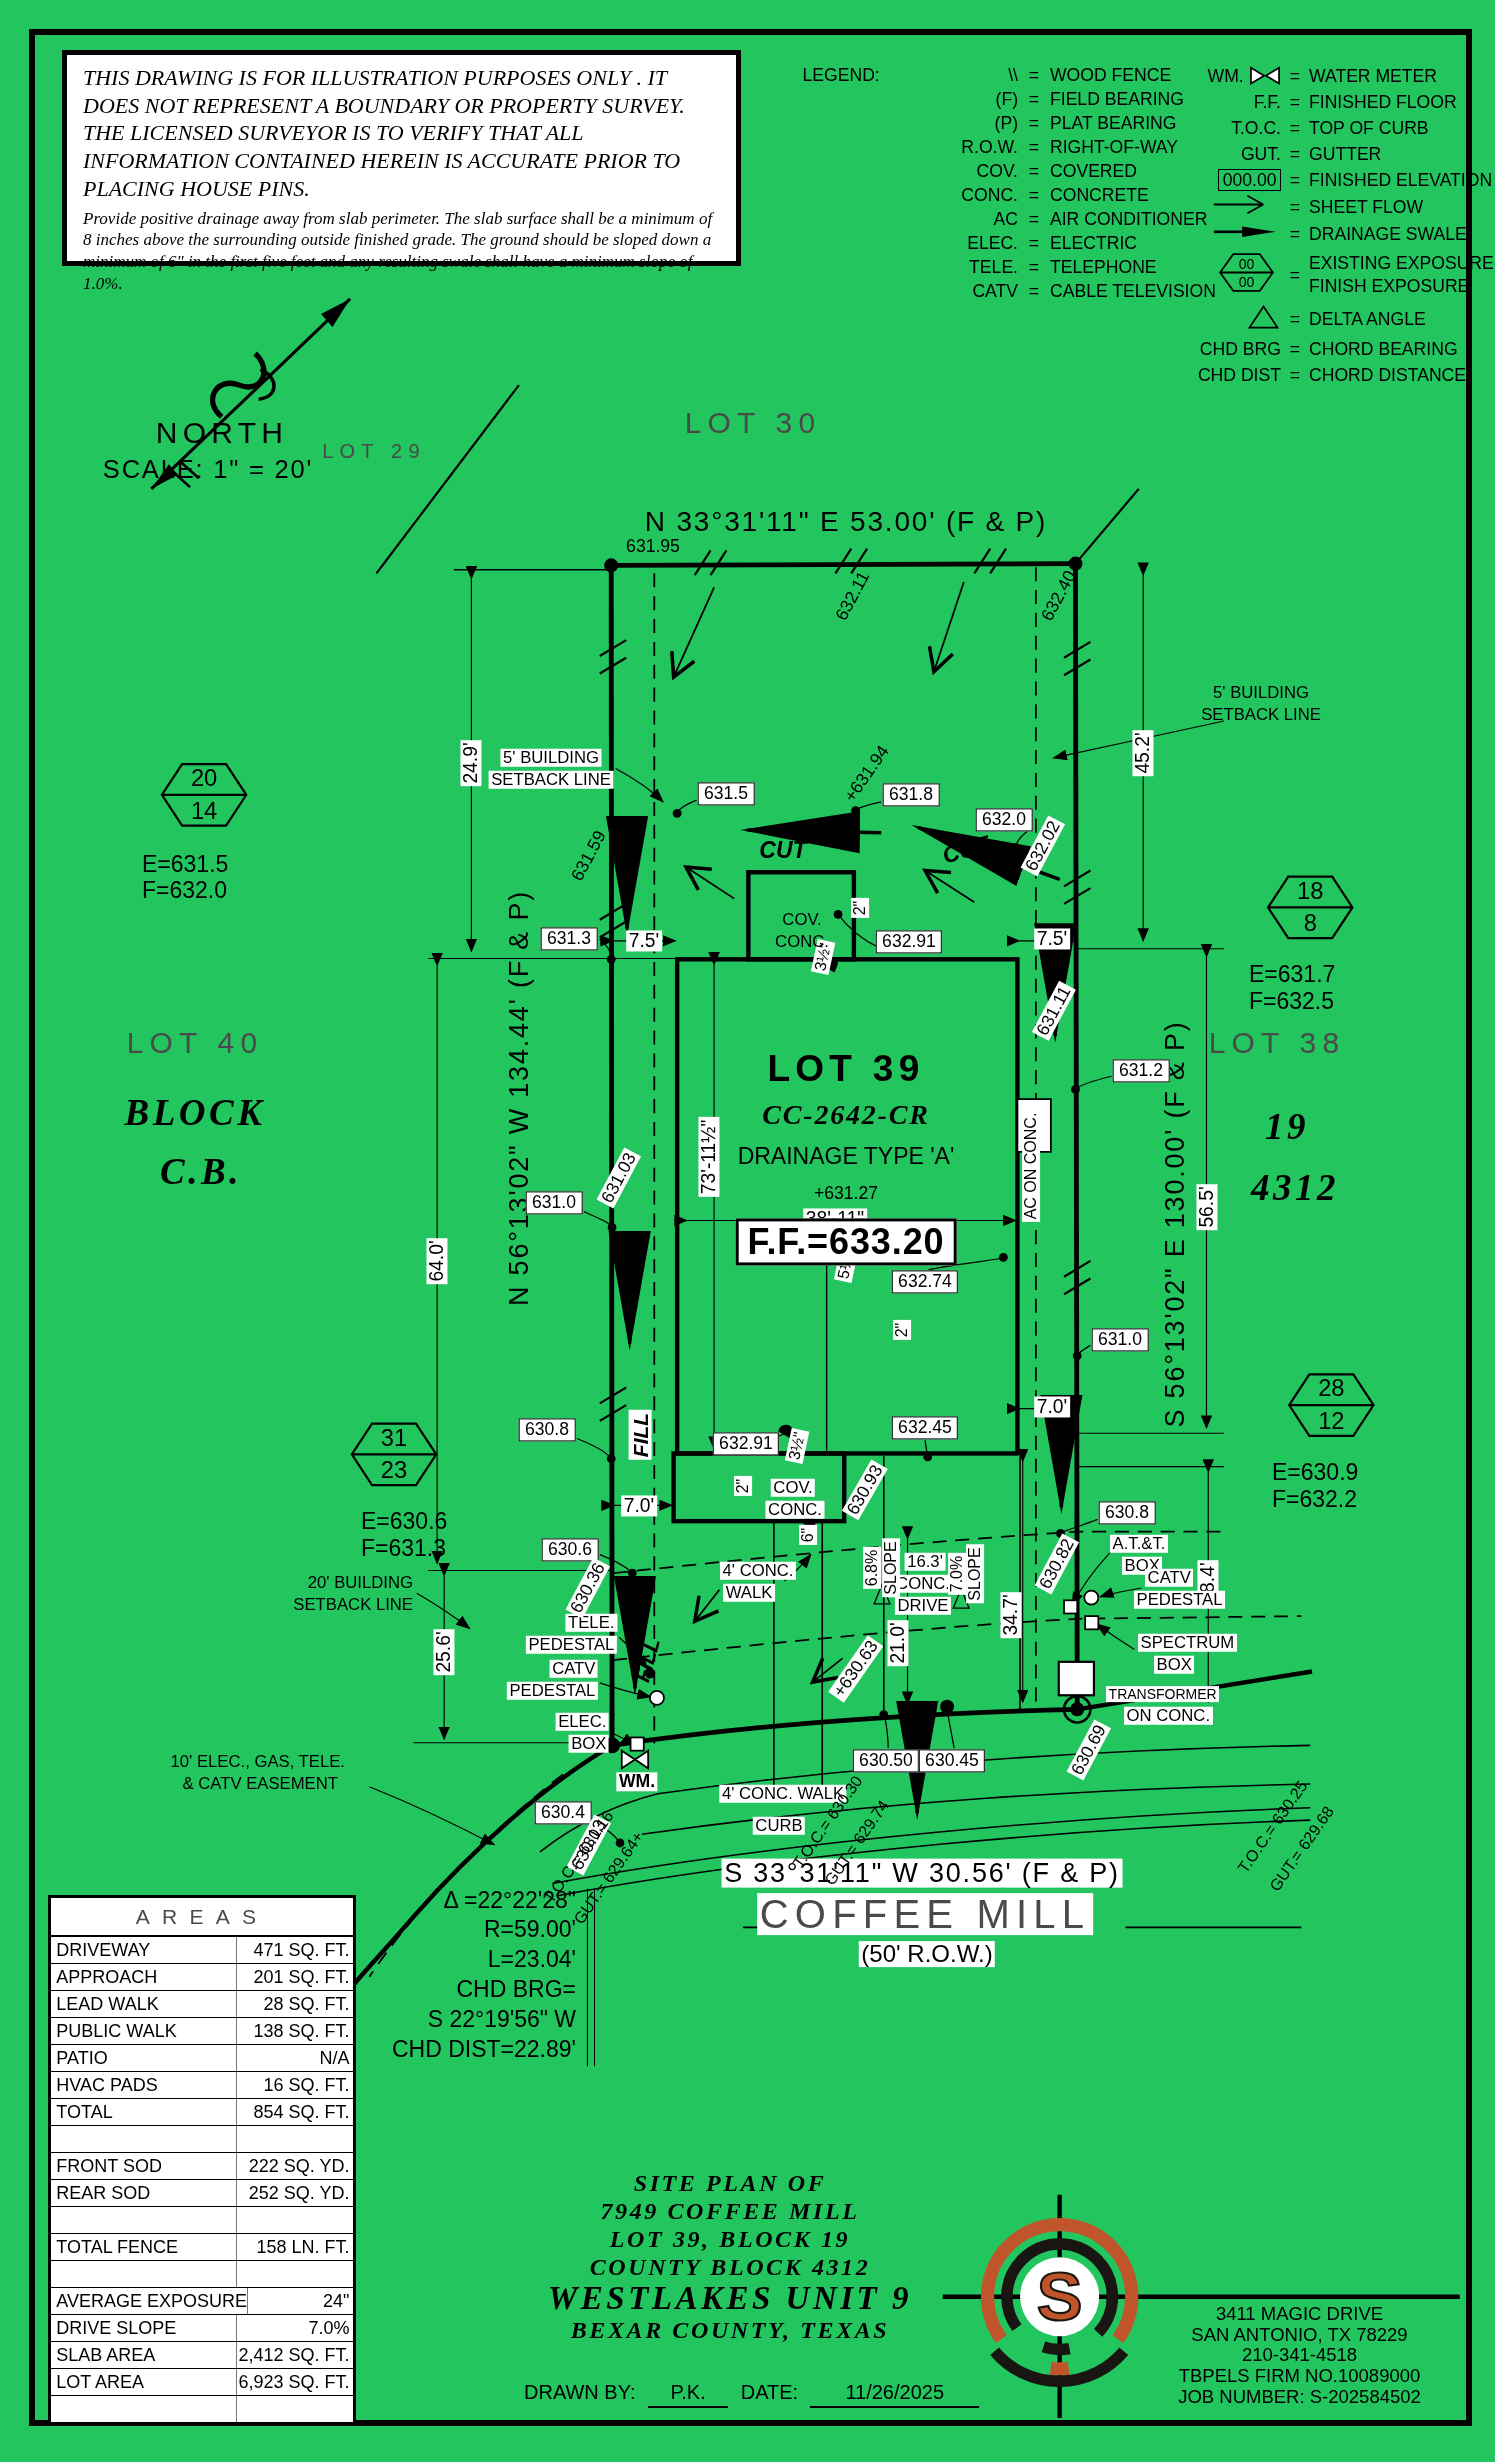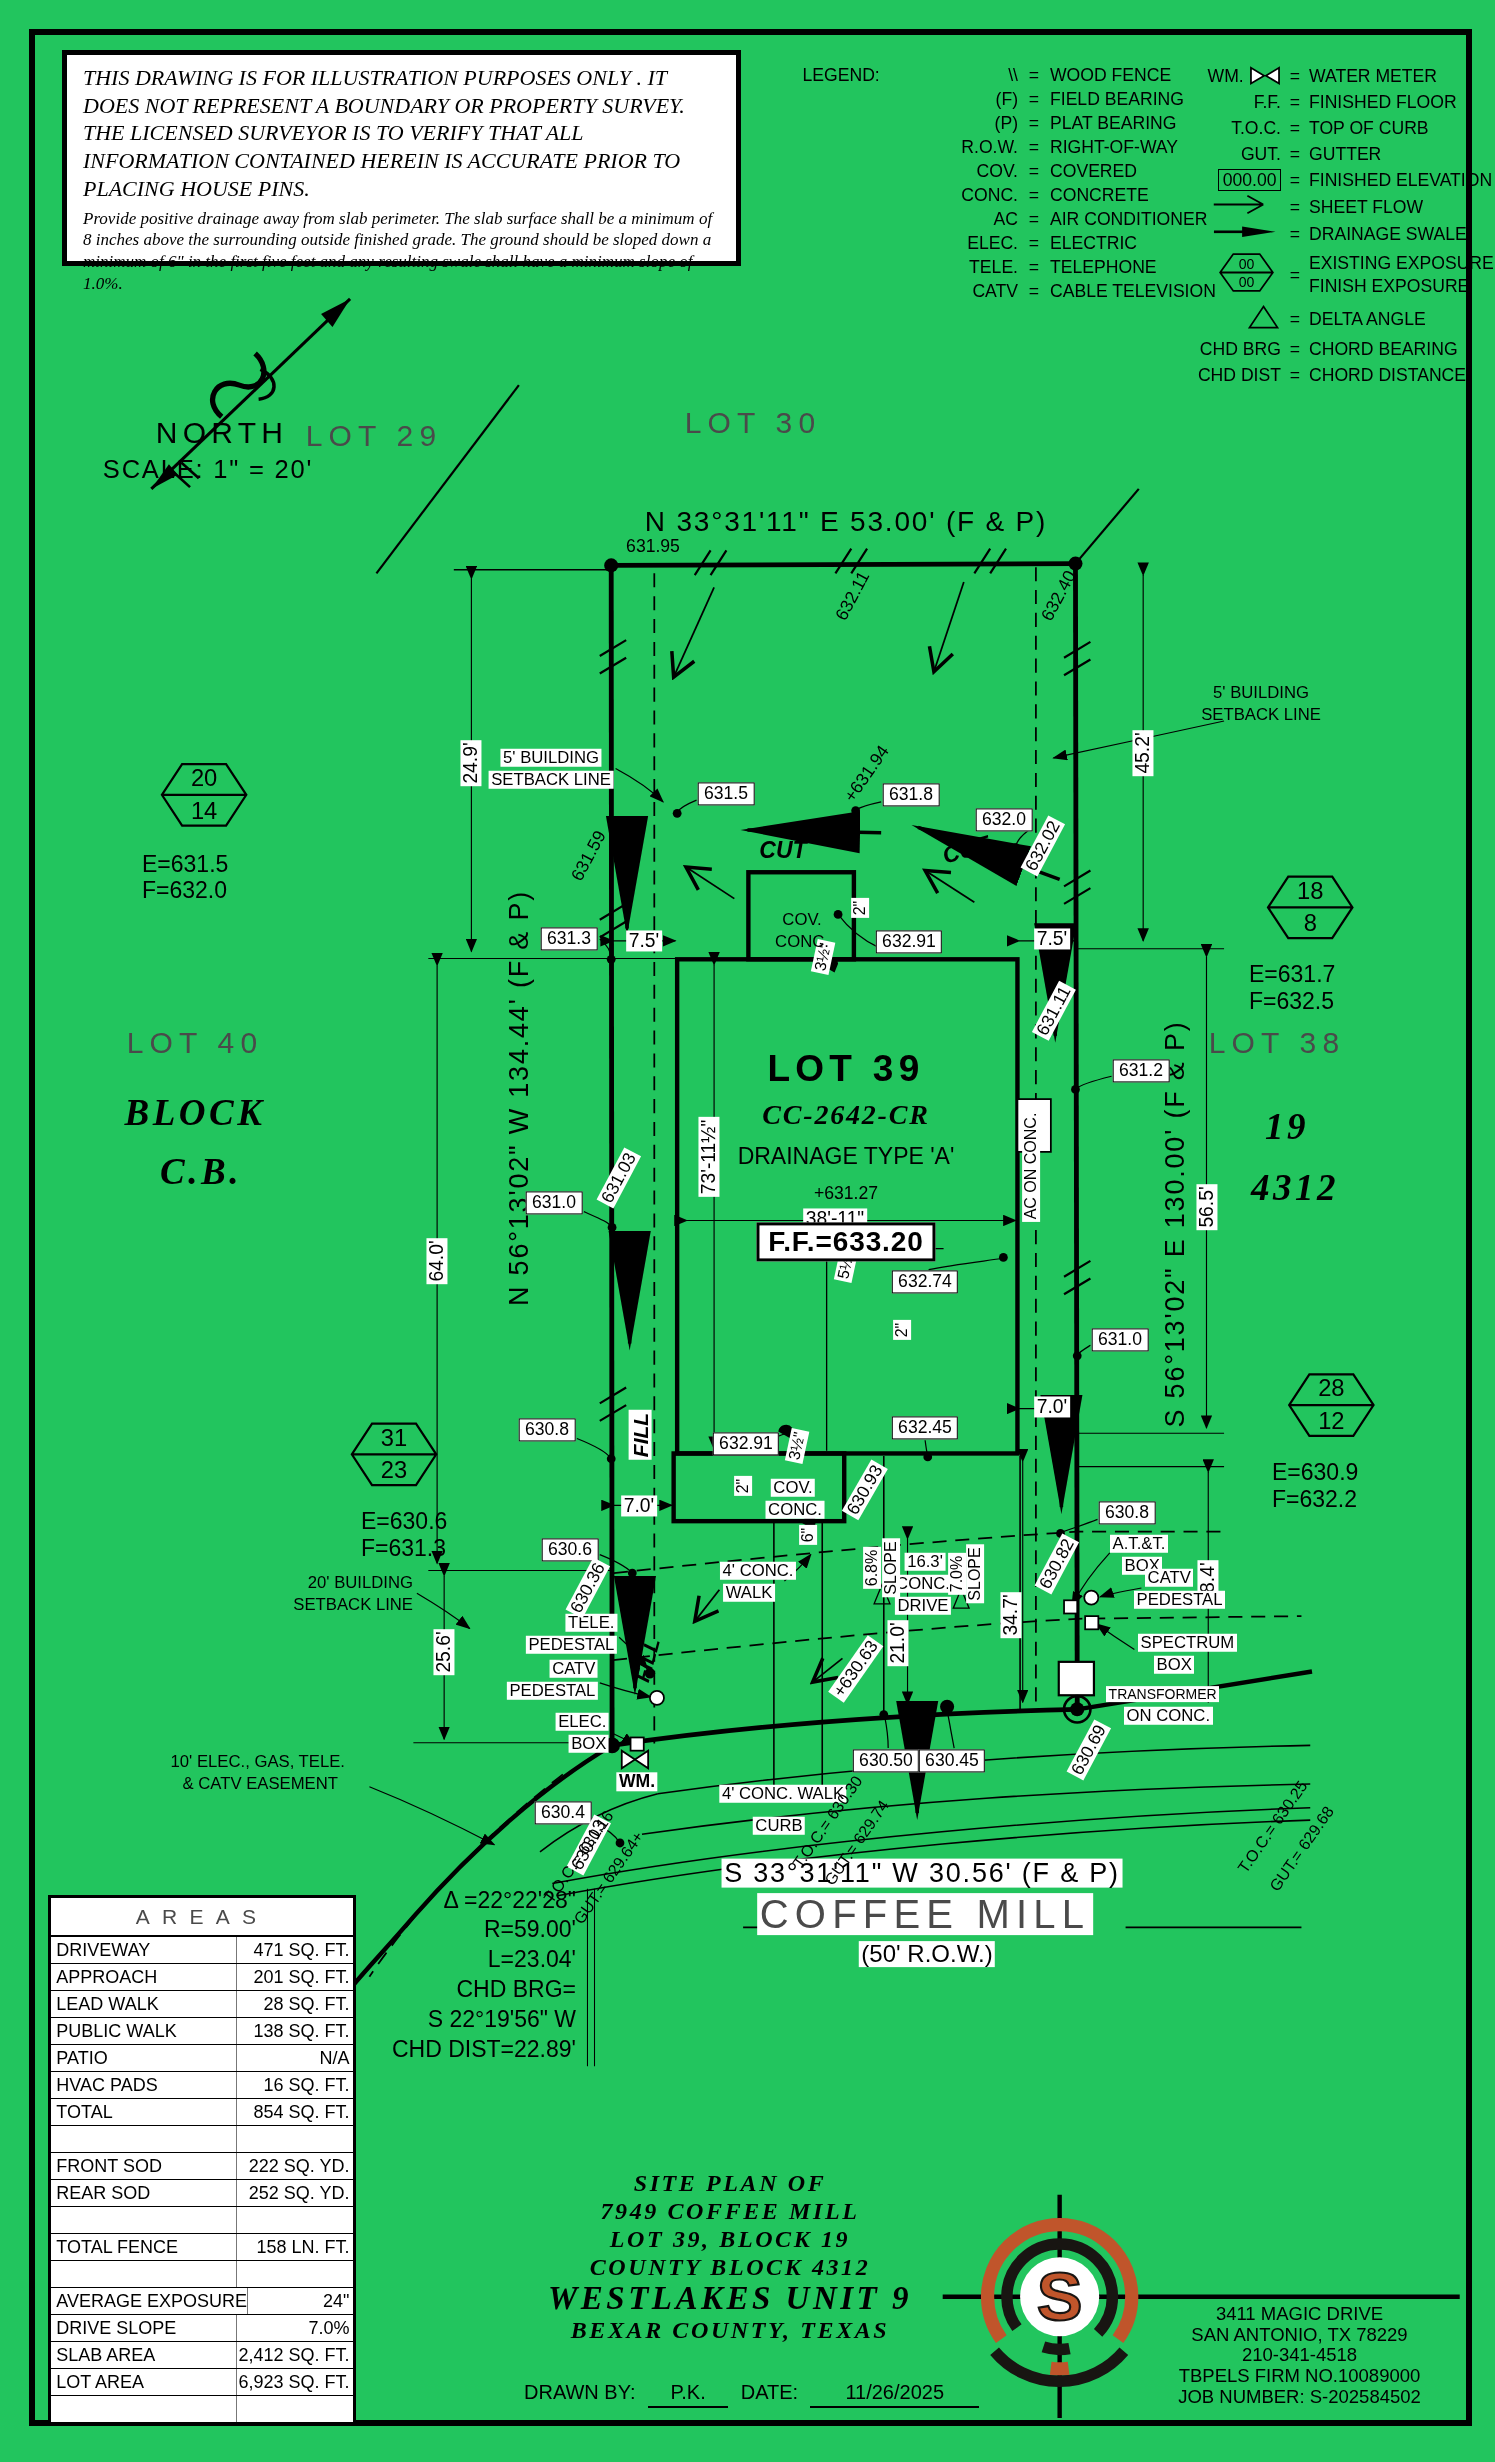--- a/index.html
+++ b/index.html
@@ -429,21 +429,21 @@
       <path d="M1072,2612 L1660,2612" stroke="#000" stroke-width="5"></path>
       <circle cx="1205" cy="2612" r="82" fill="none" stroke="#c0552b" stroke-width="15" pathLength="100" stroke-dasharray="10 13 4 13 60"></circle>
       <circle cx="1205" cy="2612" r="60" fill="none" stroke="#181512" stroke-width="13" pathLength="100" stroke-dasharray="12 10 8 10 60"></circle>
       <path d="M1278,2674 A96,96 0 0 1 1131,2674" fill="none" stroke="#181512" stroke-width="13"></path>
       <circle cx="1205" cy="2612" r="45" fill="#fff"></circle>
       <text x="1205" y="2639" font-size="78" font-weight="bold" text-anchor="middle" fill="#c0552b" stroke="#181512" stroke-width="2.5" font-family="Liberation Sans, sans-serif">S</text>
     </g>
   </svg>
 
   <div id="plan-labels">
-      <div class="pl lot" style="left: 374px; top: 436px; font-size: 30px; transform: translate(-50%, -50%) rotate(0deg);">LOT 29</div>
+      <div class="pl lot" style="left: 374px; top: 451px; font-size: 20px; transform: translate(-50%, -50%) rotate(0deg);">LOT 29</div>
       <div class="pl lot" style="left: 753px; top: 423px; font-size: 30px; transform: translate(-50%, -50%) rotate(0deg);">LOT 30</div>
       <div class="pl lot" style="left: 195px; top: 1043px; font-size: 30px; transform: translate(-50%, -50%) rotate(0deg);">LOT 40</div>
       <div class="pl lot" style="left: 1277px; top: 1043px; font-size: 30px; transform: translate(-50%, -50%) rotate(0deg);">LOT 38</div>
       <div class="pl bname" style="left: 195px; top: 1112px; font-size: 37px; transform: translate(-50%, -50%) rotate(0deg);">BLOCK</div>
       <div class="pl bname" style="left: 201px; top: 1171px; font-size: 37px; transform: translate(-50%, -50%) rotate(0deg);">C.B.</div>
       <div class="pl bname" style="left: 1287px; top: 1126px; font-size: 37px; transform: translate(-50%, -50%) rotate(0deg);">19</div>
       <div class="pl bname" style="left: 1295px; top: 1187px; font-size: 37px; transform: translate(-50%, -50%) rotate(0deg);">4312</div>
       <div class="pl brg" style="left: 846px; top: 522px; font-size: 28px; transform: translate(-50%, -50%) rotate(0deg);">N 33°31'11" E 53.00' (F &amp; P)</div>
       <div class="pl brg dim" style="left: 922px; top: 1873px; font-size: 27px; transform: translate(-50%, -50%) rotate(0deg);">S 33°31'11" W 30.56' (F &amp; P)</div>
       <div class="pl lot dim" style="left: 925px; top: 1914px; font-size: 40px; transform: translate(-50%, -50%) rotate(0deg);">COFFEE MILL</div>
@@ -476,21 +476,21 @@
       <div class="pl " style="left: 1261px; top: 693px; font-size: 16.7px; transform: translate(-50%, -50%) rotate(0deg);">5' BUILDING</div>
       <div class="pl " style="left: 1261px; top: 715px; font-size: 16.7px; transform: translate(-50%, -50%) rotate(0deg);">SETBACK LINE</div>
       <div class="pl " style="left: 413px; top: 1583px; font-size: 16.7px; transform: translate(-100%, -50%) rotate(0deg);">20' BUILDING</div>
       <div class="pl " style="left: 413px; top: 1605px; font-size: 16.7px; transform: translate(-100%, -50%) rotate(0deg);">SETBACK LINE</div>
       <div class="pl " style="left: 345px; top: 1762px; font-size: 16.7px; transform: translate(-100%, -50%) rotate(0deg);">10' ELEC., GAS, TELE.</div>
       <div class="pl " style="left: 338px; top: 1784px; font-size: 16.7px; transform: translate(-100%, -50%) rotate(0deg);">&amp; CATV EASEMENT</div>
       <div class="pl big" style="left: 846px; top: 1068px; font-size: 37px; transform: translate(-50%, -50%) rotate(0deg);">LOT 39</div>
       <div class="pl bname2" style="left: 846px; top: 1115px; font-size: 28px; transform: translate(-50%, -50%) rotate(0deg);">CC-2642-CR</div>
       <div class="pl " style="left: 846px; top: 1156px; font-size: 23px; transform: translate(-50%, -50%) rotate(0deg);">DRAINAGE TYPE 'A'</div>
       <div class="pl " style="left: 846px; top: 1194px; font-size: 17.6px; transform: translate(-50%, -50%) rotate(0deg);">+631.27</div>
-      <div class="pl ffbox" style="left: 846px; top: 1242px; font-size: 28px; transform: translate(-50%, -50%) rotate(0deg);">F.F.=633.20</div>
+      <div class="pl ffbox" style="left: 846px; top: 1242px; font-size: 36px; transform: translate(-50%, -50%) rotate(0deg);">F.F.=633.20</div>
       <div class="pl " style="left: 802px; top: 920px; font-size: 16.7px; transform: translate(-50%, -50%) rotate(0deg);">COV.</div>
       <div class="pl " style="left: 802px; top: 942px; font-size: 16.7px; transform: translate(-50%, -50%) rotate(0deg);">CONC.</div>
       <div class="pl dim" style="left: 793px; top: 1488px; font-size: 16.7px; transform: translate(-50%, -50%) rotate(0deg);">COV.</div>
       <div class="pl dim" style="left: 795px; top: 1510px; font-size: 16.7px; transform: translate(-50%, -50%) rotate(0deg);">CONC.</div>
       <div class="pl dim" style="left: 1031px; top: 1166px; font-size: 16px; transform: translate(-50%, -50%) rotate(-90deg);">AC ON CONC.</div>
       <div class="pl cut" style="left: 783px; top: 850px; font-size: 23px; transform: translate(-50%, -50%) rotate(0deg);">CUT</div>
       <div class="pl cut" style="left: 966px; top: 850px; font-size: 23px; transform: translate(-50%, -50%) rotate(-16deg);">CUT</div>
       <div class="pl cut dim" style="left: 640px; top: 1435px; font-size: 21px; transform: translate(-50%, -50%) rotate(-90deg);">FILL</div>
       <div class="pl cut" style="left: 647px; top: 1660px; font-size: 21px; transform: translate(-50%, -50%) rotate(-75deg);">FILL</div>
       <div class="pl dim" style="left: 925px; top: 1562px; font-size: 16.7px; transform: translate(-50%, -50%) rotate(0deg);">16.3'</div>

